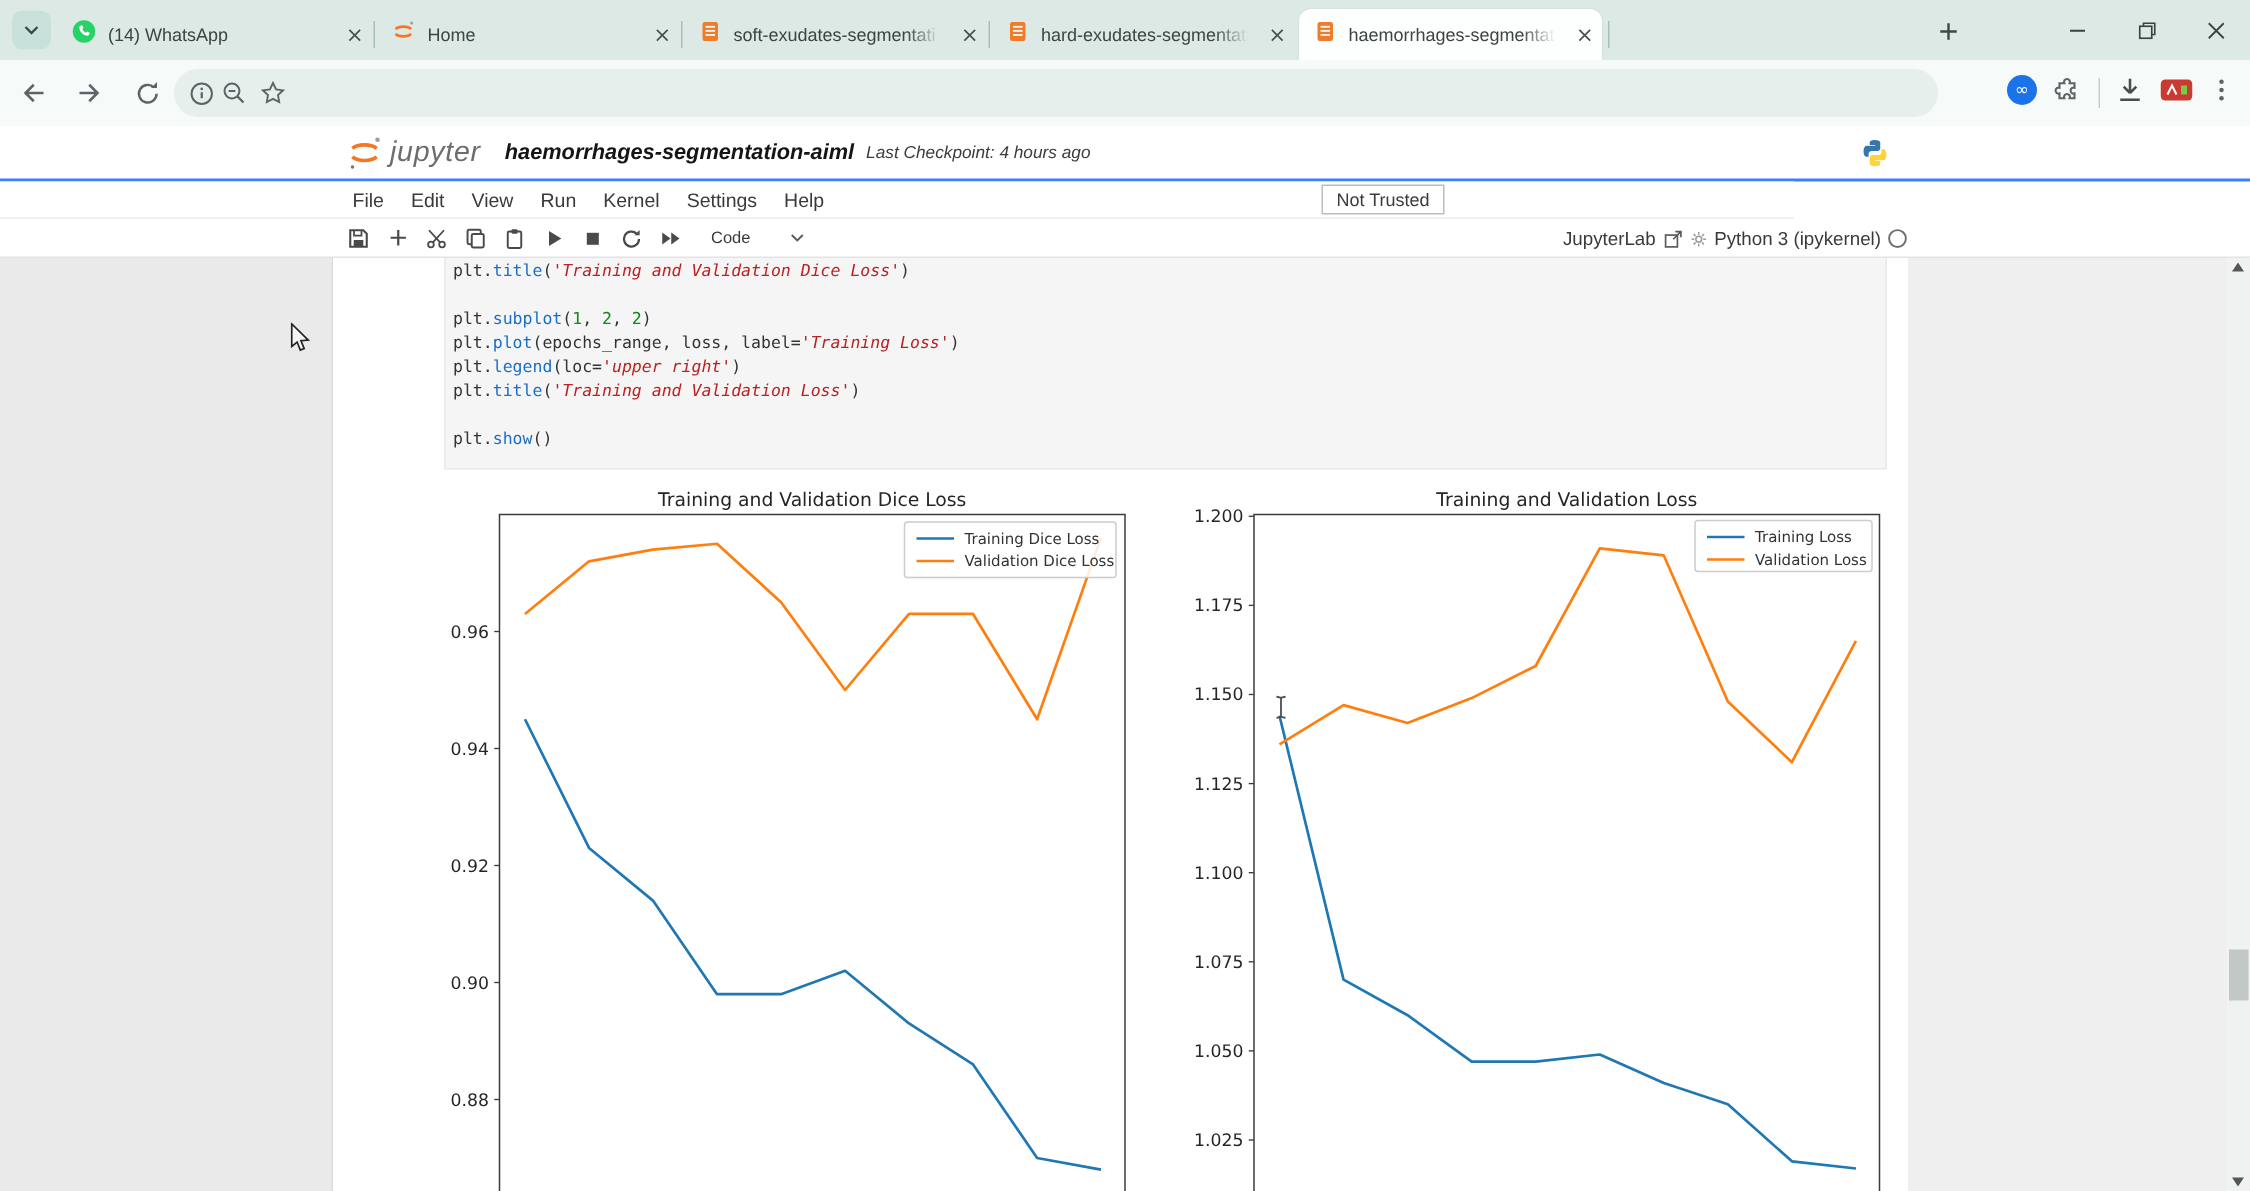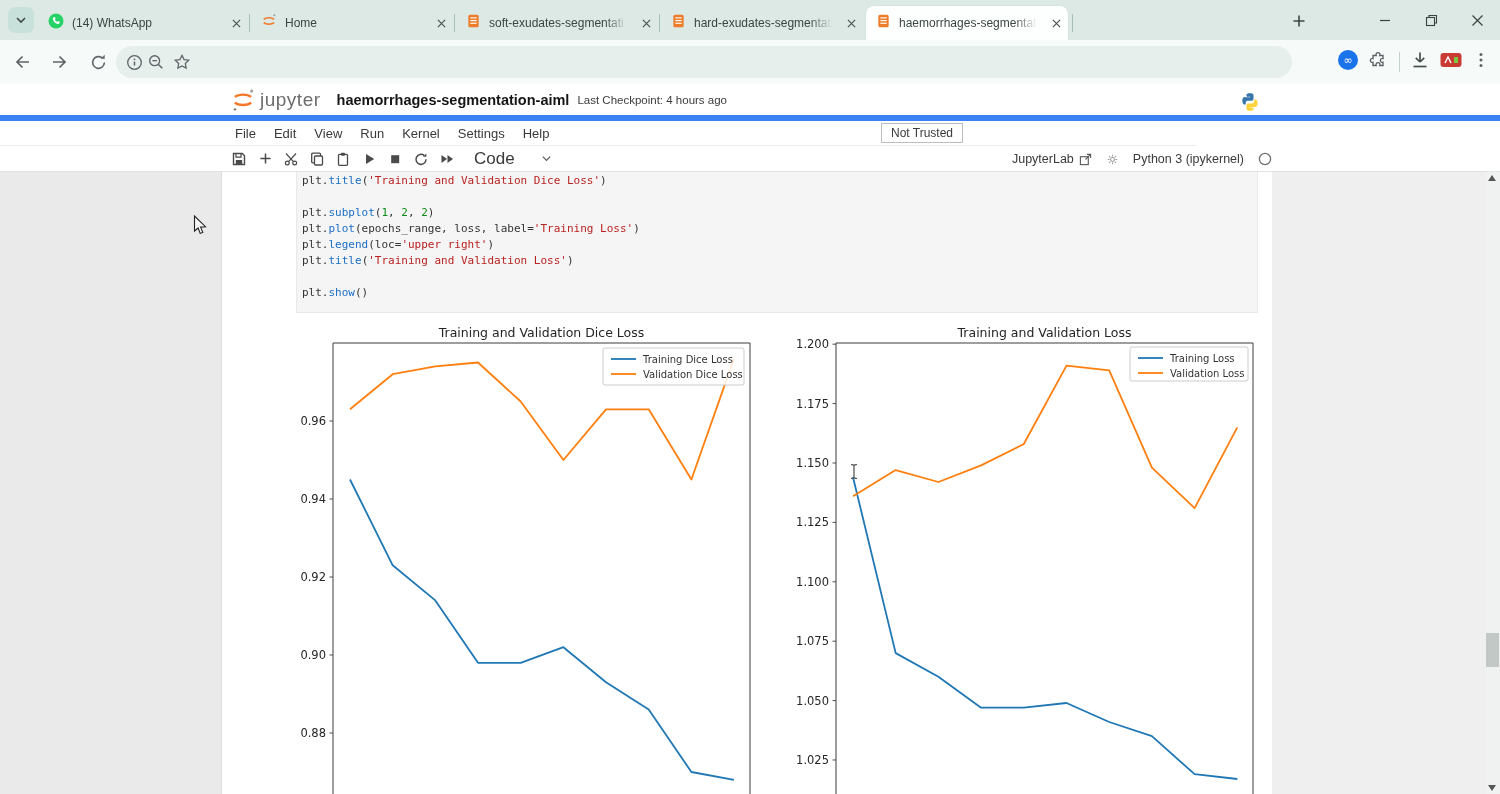--- a/index.html
+++ b/index.html
@@ -22,43 +22,43 @@
   .winbtn{width:46px;height:40px;display:flex;align-items:center;justify-content:center;color:#3b423f;cursor:pointer;}
   
   .navbar{position:absolute;top:40px;left:0;width:1500px;height:44px;background:#f6faf8;display:flex;align-items:center;}
   .navicon{width:32px;height:32px;display:flex;align-items:center;justify-content:center;margin-left:6px;cursor:pointer;}
   .urlpill{position:absolute;left:116px;top:6px;width:1176px;height:32px;border-radius:16px;background:#e7efec;display:flex;align-items:center;padding:0 10px;}
   .urltext{font-size:13.5px;color:#1f2523;margin-left:8px;flex:1;}
   .pillicon{width:26px;height:26px;display:flex;align-items:center;justify-content:center;cursor:pointer;}
   .extarea{position:absolute;right:10px;top:6px;height:32px;display:flex;align-items:center;gap:10px;}
   .vsep{width:1px;height:20px;background:#c4d2cd;}
   
-  .jheader{position:absolute;top:84px;left:0;width:1500px;height:37px;background:#fff;border-bottom:6px solid #3b82f6;display:flex;align-items:center;}
+  .jheader{position:absolute;top:84px;left:0;width:1500px;height:37px;background:#fff;border-bottom:2px solid #3b82f6;display:flex;align-items:center;font-style:italic;}
   .jlogo{display:flex;align-items:center;margin-left:230px;gap:4px;}
   .jlogo-text{font-size:19px;color:#6d6d6d;letter-spacing:.5px;}
   .jtitle{font-size:14.5px;font-weight:700;color:#151515;margin-left:16px;}
   .jcheckpoint{font-size:11.5px;color:#3c3c3c;margin-left:8px;}
   .pylogo{position:absolute;right:240px;top:8px;}
   .menubar{position:absolute;top:121px;left:0;width:1196px;height:25px;background:#fff;border-bottom:1px solid #ededed;display:flex;align-items:center;}
   .menubar .menu{font-size:13px;color:#3a3a3a;padding:3px 9px;cursor:pointer;}
   .menubar .menu:first-child{margin-left:226px;}
   .nottrusted{position:absolute;right:233px;top:2px;border:1px solid #bdbdbd;font-size:12px;color:#3a3a3a;padding:2px 9px;cursor:pointer;background:#fff;}
   .toolbar{position:absolute;top:146px;left:0;width:1500px;height:26px;background:#fff;border-bottom:1px solid #e3e3e3;display:flex;align-items:center;}
   .tbtn{width:26px;height:22px;display:flex;align-items:center;justify-content:center;cursor:pointer;margin-right:0;}
   .tbtn:first-child{margin-left:226px;}
-  .celltype{display:flex;align-items:center;gap:26px;font-size:17px;color:#3a3a3a;margin-left:14px;cursor:pointer;}
-  .tb-right{position:absolute;right:228px;top:0;height:26px;display:flex;align-items:center;gap:14px;font-size:12.5px;color:#3a3a3a;}
+  .celltype{display:flex;align-items:center;gap:26px;font-size:11px;color:#3a3a3a;margin-left:14px;cursor:pointer;}
+  .tb-right{position:absolute;right:228px;top:0;height:26px;display:flex;align-items:center;gap:4px;font-size:12.5px;color:#3a3a3a;}
   .jlab{display:flex;align-items:center;gap:5px;cursor:pointer;}
   
   .content{position:absolute;top:172px;left:0;width:1500px;height:622px;background:#fff;overflow:hidden;}
   .gutter-l{position:absolute;left:0;top:0;width:222px;height:622px;background:#eaeaea;border-right:1px solid #dcdcdc;}
   .gutter-r{position:absolute;left:1272px;top:0;width:213px;height:622px;background:#efefef;}
   .codecell{position:absolute;left:296px;top:0;width:962px;height:141px;background:#f5f5f5;border:1px solid #e9e9e9;border-top:none;padding:1px 0 0 5px;}
   .codeline{font-family:"DejaVu Sans Mono","Liberation Mono",monospace;font-size:11px;line-height:16px;white-space:pre;color:#333;}
-  .tk-pl{color:#333333;} .tk-fn{color:#1a6ec5;} .tk-st{color:#ba2121;} .tk-nu{color:#0e8a16;}
+  .tk-pl{color:#333333;} .tk-fn{color:#1a6ec5;} .tk-st{color:#ba2121;font-style:italic;} .tk-nu{color:#0e8a16;}
   .figure{position:absolute;left:296px;top:146px;width:964px;height:476px;background:#fff;}
   .tick{font-family:"DejaVu Sans",sans-serif;font-size:11.5px;fill:#262626;}
   .lgt{font-family:"DejaVu Sans",sans-serif;font-size:10px;fill:#333333;}
   .ctitle{font-family:"DejaVu Sans",sans-serif;font-size:12.5px;fill:#252525;}
   .mousecursor{position:absolute;left:193px;top:43px;}
   .ibeam{position:absolute;left:849px;top:291px;}
   
   .scrollbar{position:absolute;right:0;top:0;width:15px;height:622px;background:#f0f2f1;}
   .sb-up{position:absolute;top:3px;left:3px;width:0;height:0;border-left:4.5px solid transparent;border-right:4.5px solid transparent;border-bottom:6px solid #565656;cursor:pointer;}
   .sb-down{position:absolute;bottom:3px;left:3px;width:0;height:0;border-left:4.5px solid transparent;border-right:4.5px solid transparent;border-top:6px solid #565656;cursor:pointer;}

